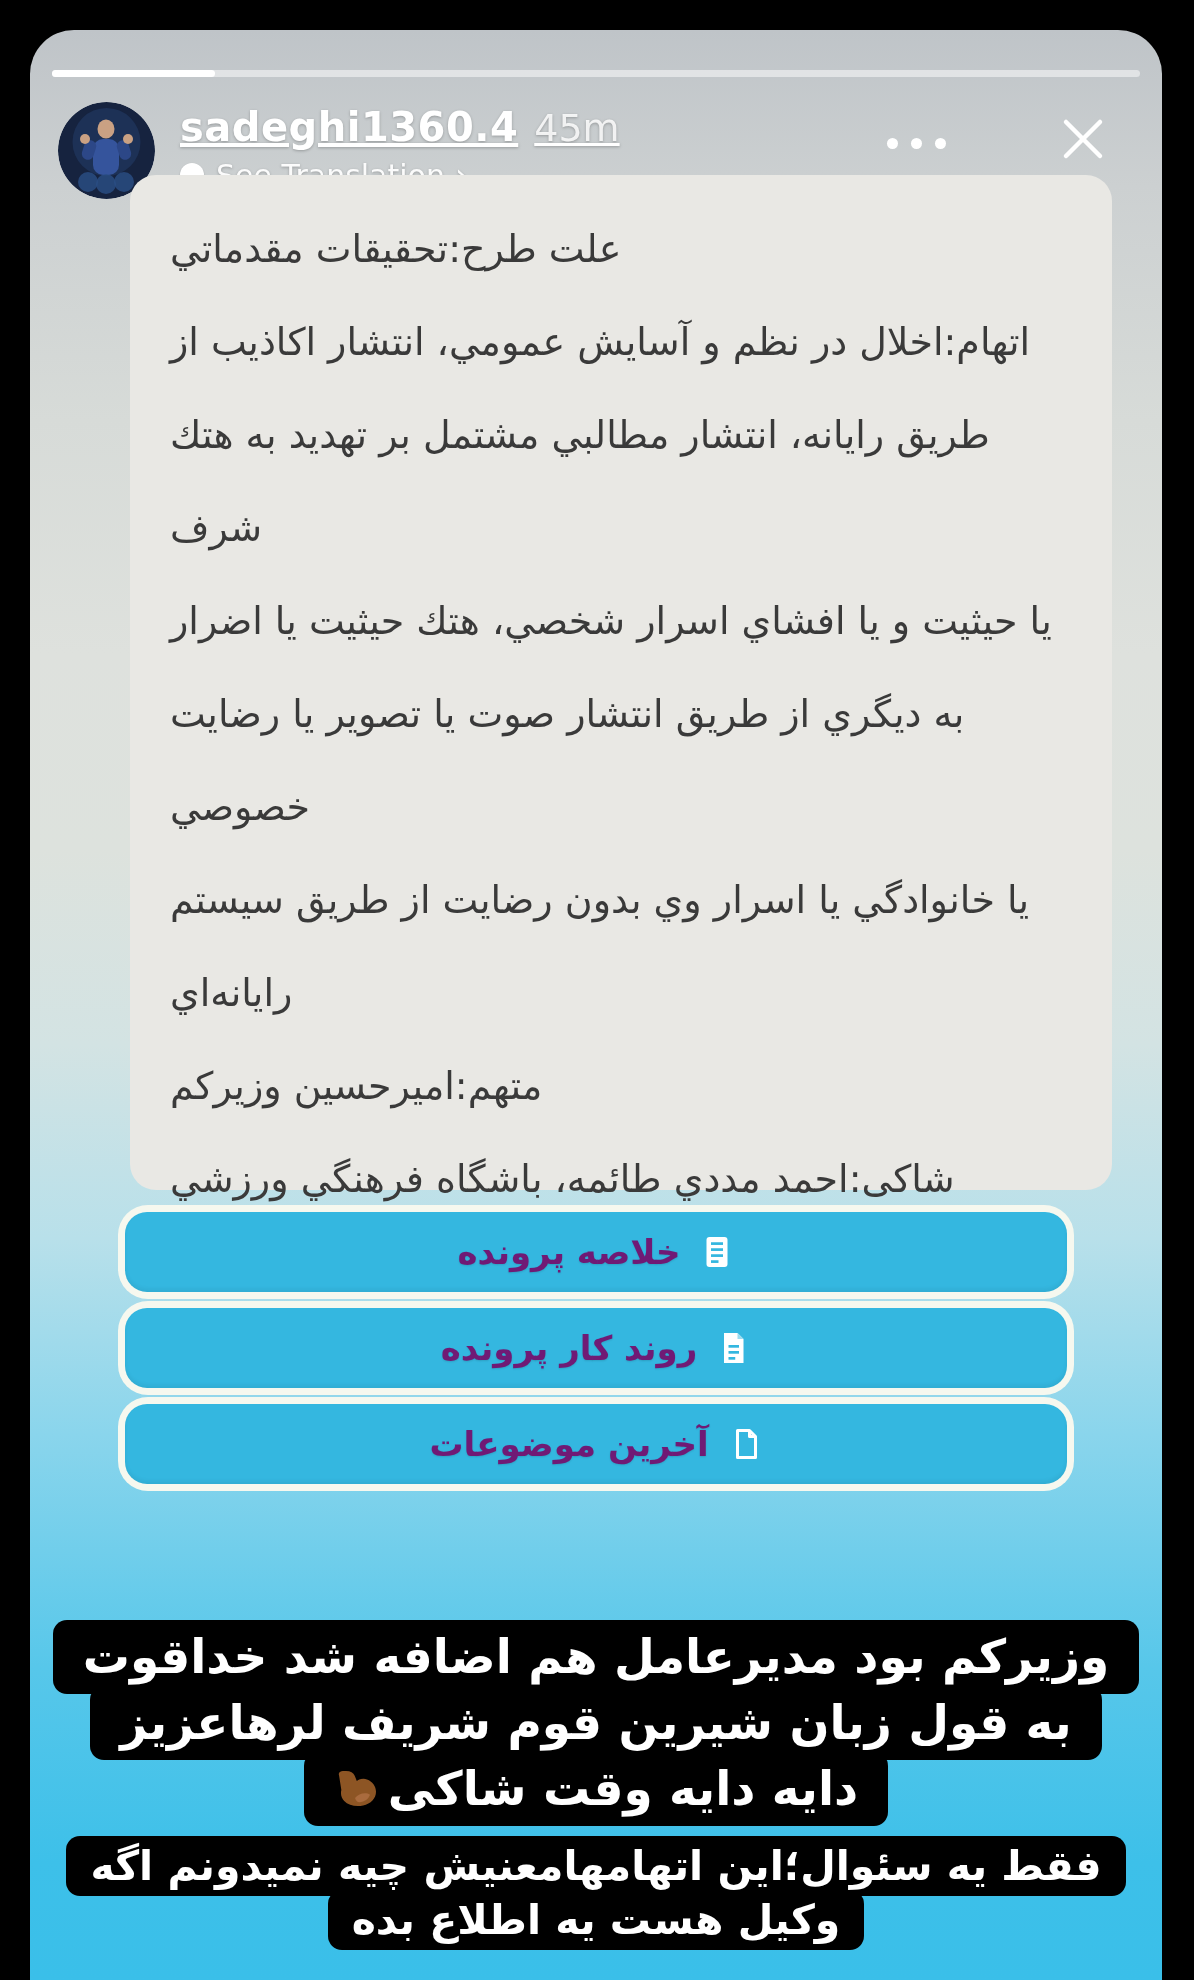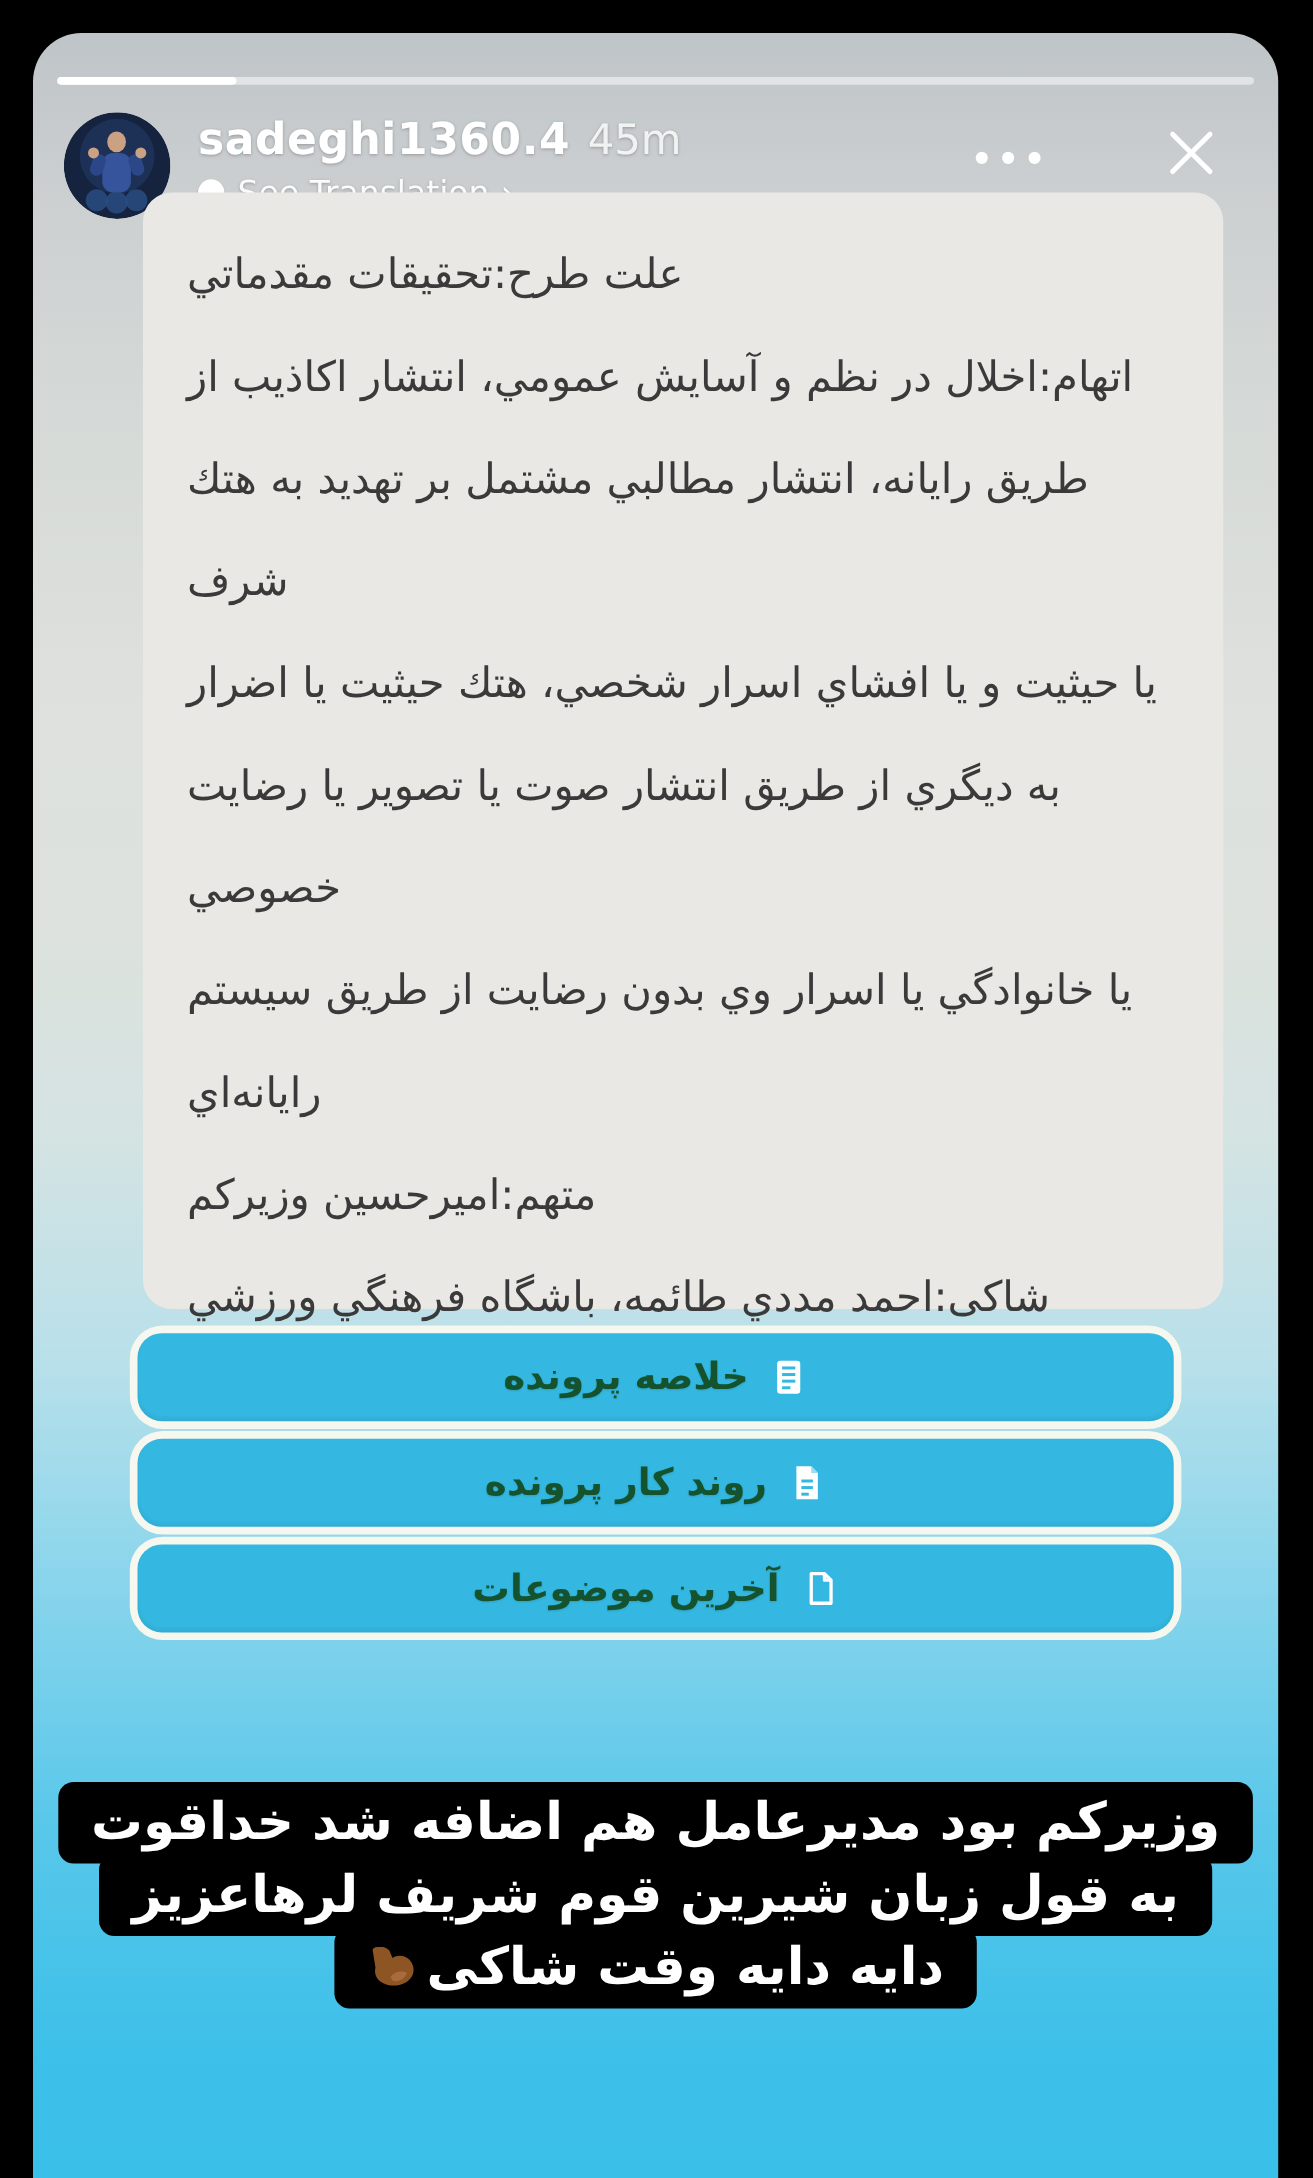--- a/index.html
+++ b/index.html
@@ -17,21 +17,21 @@
   
   .progress-track{
     position:absolute;top:40px;left:22px;width:1088px;height:7px;
     background:rgba(255,255,255,.5);border-radius:4px;
   }
   .progress-fill{height:7px;width:15%;background:#fff;border-radius:4px;}
   
   .header{position:absolute;top:50px;left:26px;right:26px;height:130px;}
   .avatar{position:absolute;left:2px;top:22px;width:97px;height:97px;border-radius:50%;overflow:hidden;}
   .header-text{position:absolute;left:124px;top:24px;color:#fff;text-shadow:0 1px 3px rgba(0,0,0,.25);}
-  .username-row{display:flex;align-items:baseline;}
+  .username-row{display:flex;align-items:baseline;text-decoration:underline;}
   .username{font-size:40px;font-weight:700;letter-spacing:.5px;}
   .timestamp{font-size:38px;font-weight:400;color:rgba(255,255,255,.85);margin-left:16px;}
   .translation-row{display:flex;align-items:center;margin-top:6px;}
   .translation-dot{width:24px;height:24px;border-radius:50%;background:#fff;margin-right:12px;box-shadow:0 1px 2px rgba(0,0,0,.2);}
   .translation-label{font-size:30px;color:rgba(255,255,255,.95);}
   .translation-chevron{font-size:32px;color:rgba(255,255,255,.95);margin-left:10px;}
   .more-dots{position:absolute;right:190px;top:58px;display:flex;gap:13px;}
   .more-dots i{width:11px;height:11px;border-radius:50%;background:#fff;display:block;}
   .close-btn{position:absolute;right:24px;top:30px;width:58px;height:58px;}
   
@@ -42,21 +42,21 @@
   .doc-text{
     position:absolute;top:28px;left:40px;right:52px;
     direction:rtl;text-align:left;color:#3a3a3a;font-size:38px;line-height:93px;
   }
   
   .btn-list{position:absolute;left:88px;top:1175px;width:956px;}
   .btn-wrap{background:#f6f8ef;border-radius:30px;padding:7px;margin-bottom:2px;}
   .cyan-btn{
     height:80px;border-radius:22px;background:#34b7e0;
     display:flex;align-items:center;justify-content:center;gap:18px;direction:rtl;
-    color:#14532d;font-size:34px;font-weight:600;text-shadow:0 1px 2px rgba(0,0,0,.12);
+    color:#701a75;font-size:34px;font-weight:600;text-shadow:0 1px 2px rgba(0,0,0,.12);
     box-shadow:inset 0 -3px 4px rgba(0,0,0,.06);
   }
   .cyan-btn svg{flex:0 0 auto;}
   
   .captions{position:absolute;left:0;top:1598px;width:100%;text-align:center;}
   .cap-row{line-height:0;}
   .pill{
     display:inline-block;background:#000;color:#fff;border-radius:14px;
     direction:rtl;text-shadow:none;font-weight:700;
   }
@@ -176,15 +176,19 @@
 
   <div class="captions">
     <div class="block1">
       <div class="cap-row"><span class="pill">وزیرکم بود مدیرعامل هم اضافه شد خداقوت</span></div>
       <div class="cap-row"><span class="pill">به قول زبان شیرین قوم شریف لرهاعزیز</span></div>
       <div class="cap-row"><span class="pill"><span>دایه دایه وقت شاکی</span><svg class="bicep" width="48" height="48" viewBox="0 0 32 32">
               <path fill="#8d5524" d="M8 4c3 0 5 1.2 5.8 3.2l1.4 3.4c1.8-1.2 4.4-1.8 6.8-1 3.6 1.2 6 4.6 6 8.2 0 4.4-3.4 8-8.6 9.2-4.8 1.1-9.9-.2-12.6-3-1.9-2-2.6-4.8-1.9-7.4L3.4 7.2C3 6 3.2 5 4.2 4.5 5.2 4 6.5 4 8 4z"></path>
               <path fill="#a96b3e" d="M14 22c2.5-3 7-4 10-2.2-1 2.8-3.6 4.8-7 5-1.4.1-2.4-1-3-2.8z"></path>
             </svg></span></div>
     </div>
+    <div class="block2">
+      <div class="cap-row"><span class="pill">فقط یه سئوال؛این اتهامهامعنیش چیه نمیدونم اگه</span></div>
+      <div class="cap-row"><span class="pill">وکیل هست یه اطلاع بده</span></div>
+    </div>
   </div>
 
 </div>
 
 </body></html>

